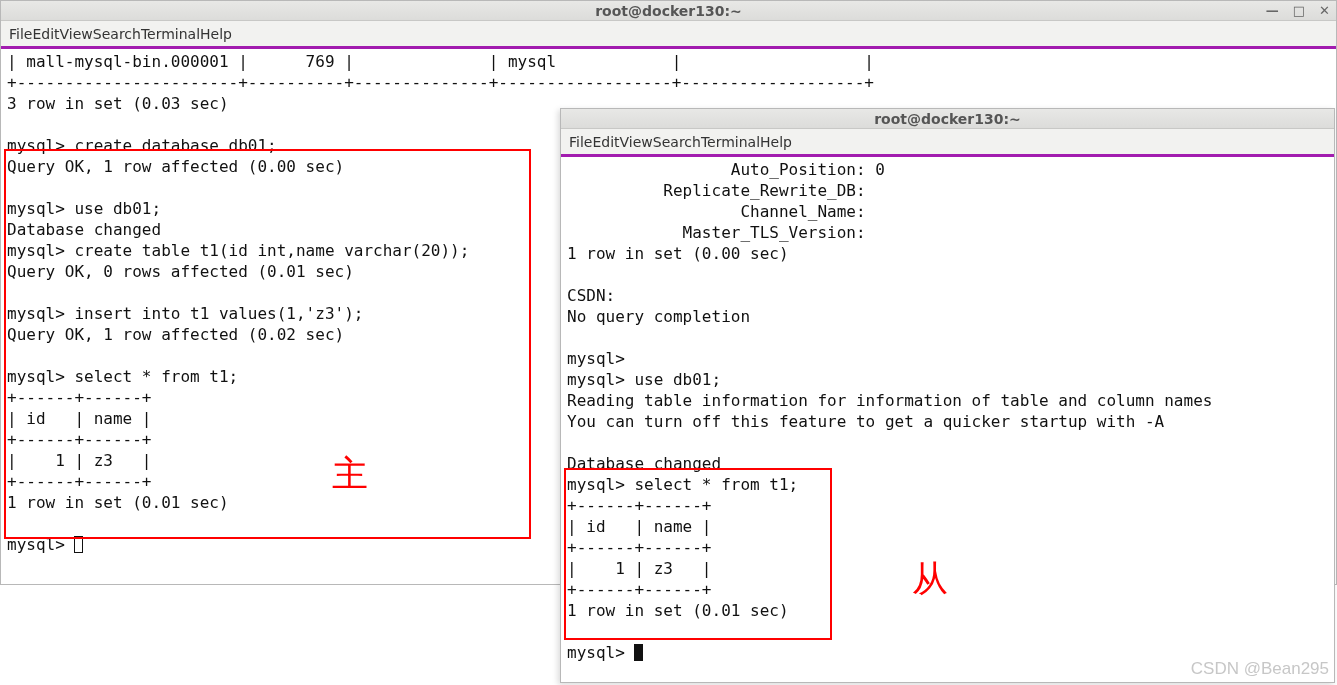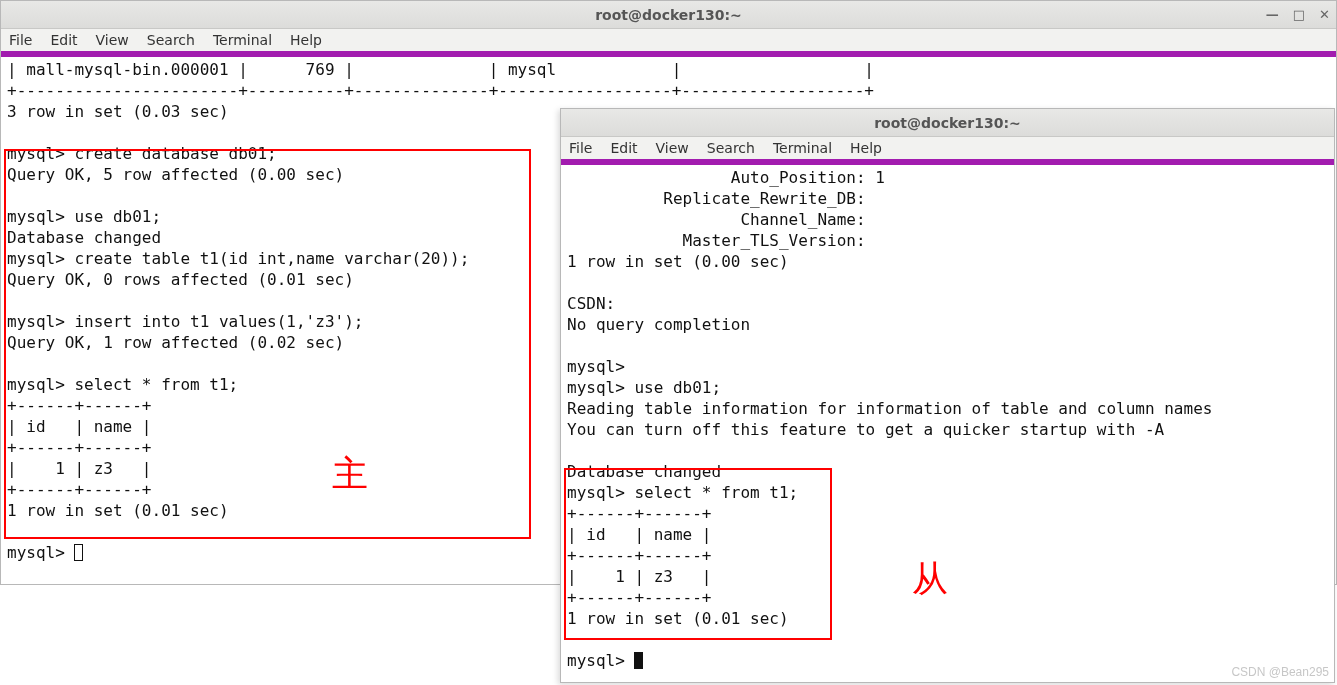--- a/index.html
+++ b/index.html
@@ -14,21 +14,21 @@
     overflow: hidden;
   }
   .win {
     position: absolute;
     border: 1px solid #b8b8b8;
     background: #ffffff;
     display: flex;
     flex-direction: column;
   }
   .titlebar {
-    height: 28px;
+    height: 20px;
     background: linear-gradient(#e8e8e6, #dcdcda);
     display: flex;
     align-items: center;
     justify-content: center;
     color: #555;
     font-weight: 600;
     font-size: 14px;
     position: relative;
     border-bottom: 1px solid #c8c8c6;
   }
@@ -43,24 +43,23 @@
     color: #666;
     font-size: 13px;
   }
   .win-controls span { cursor: pointer; line-height: 1; }
   .menubar {
     height: 28px;
     background: #f2f2f0;
     display: flex;
     align-items: center;
     padding: 0 8px;
-    gap: 18px;
     font-size: 14px;
     color: #333;
-    border-bottom: 6px solid #a21caf;
+    border-bottom: 3px solid #a21caf;
   }
   .menubar span { cursor: pointer; }
   .terminal {
     font-family: "DejaVu Sans Mono", Menlo, Consolas, monospace;
     font-size: 16px;
     line-height: 21px;
     color: #111;
     background: #ffffff;
     padding: 2px 6px 2px 6px;
     white-space: pre;
@@ -95,21 +94,21 @@
     color: #ff0000;
     font-size: 36px;
     font-weight: 500;
     pointer-events: none;
   }
   .watermark {
     position: absolute;
     right: 8px;
     bottom: 6px;
     color: #c7c7c7;
-    font-size: 12px;
+    font-size: 17px;
     font-family: sans-serif;
   }
 </style>
 </head>
 <body>
 
 <div class="win" style="left:0; top:0; width:1337px; height:585px;">
   <div class="titlebar">
     <span>root@docker130:~</span>
     <div class="win-controls">
@@ -124,21 +123,21 @@
     <span>View</span>
     <span>Search</span>
     <span>Terminal</span>
     <span>Help</span>
   </div>
   <div class="terminal"><span>| mall-mysql-bin.000001 |      769 |              | mysql            |                   |</span>
 <span>+-----------------------+----------+--------------+------------------+-------------------+</span>
 <span>3 row in set (0.03 sec)</span>
 <span></span>
 <span>mysql&gt; create database db01;</span>
-<span>Query OK, 5 row affected (0.00 sec)</span>
+<span>Query OK, 1 row affected (0.00 sec)</span>
 <span></span>
 <span>mysql&gt; use db01;</span>
 <span>Database changed</span>
 <span>mysql&gt; create table t1(id int,name varchar(20));</span>
 <span>Query OK, 0 rows affected (0.01 sec)</span>
 <span></span>
 <span>mysql&gt; insert into t1 values(1,'z3');</span>
 <span>Query OK, 1 row affected (0.02 sec)</span>
 <span></span>
 <span>mysql&gt; select * from t1;</span>
@@ -161,21 +160,21 @@
     <span>root@docker130:~</span>
   </div>
   <div class="menubar">
     <span>File</span>
     <span>Edit</span>
     <span>View</span>
     <span>Search</span>
     <span>Terminal</span>
     <span>Help</span>
   </div>
-  <div class="terminal"><span>                 Auto_Position: 1</span>
+  <div class="terminal"><span>                 Auto_Position: 0</span>
 <span>          Replicate_Rewrite_DB:</span>
 <span>                  Channel_Name:</span>
 <span>            Master_TLS_Version:</span>
 <span>1 row in set (0.00 sec)</span>
 <span></span>
 <span>CSDN:</span>
 <span>No query completion</span>
 <span></span>
 <span>mysql&gt;</span>
 <span>mysql&gt; use db01;</span>

